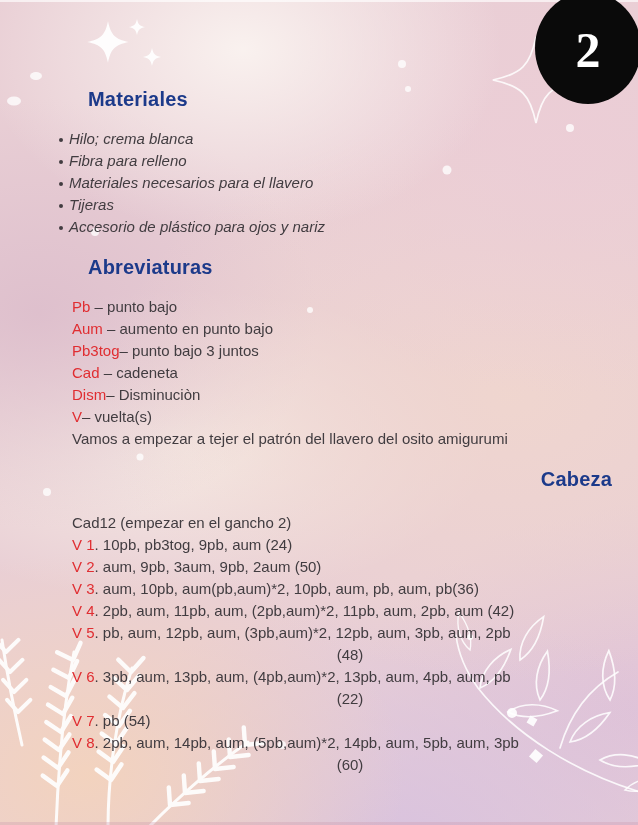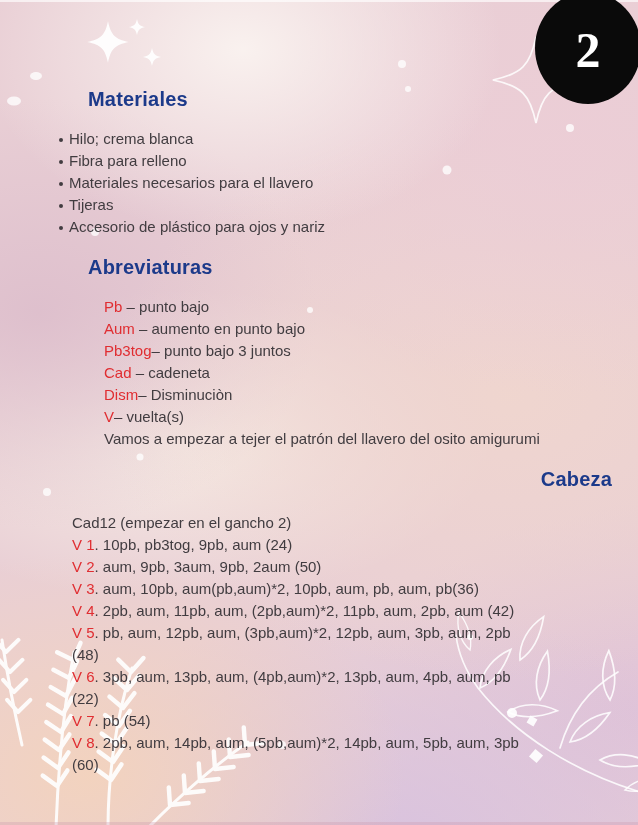--- a/index.html
+++ b/index.html
@@ -34,36 +34,36 @@
   }
 
   .content{position:absolute;left:72px;top:70px;width:556px;color:var(--body-text,#403c40);}
   h2.sec{
     margin:16px;font-size:20px;line-height:26px;font-weight:bold;
     color:var(--heading-blue,#1c3a8a);letter-spacing:.2px;
   }
   .sec-abrev{margin-top:26px;}
   .sec-cabeza{margin-top:24px;text-align:right;}
 
-  ul.materials{list-style:none;margin:6px 0 1px -14px;padding:0;}
+  ul.materials{list-style:none;margin:6px 0 1px -14px;padding:0;font-style:italic;}
   ul.materials li{
     position:relative;padding-left:11px;font-size:15px;line-height:22px;white-space:nowrap;
   }
   ul.materials li::before{
     content:"";position:absolute;left:1px;top:10px;width:4px;height:4px;border-radius:50%;
     background:var(--body-text,#403c40);
   }
 
-  .abbrev-list{margin-top:4px;margin-left:32px;}
+  .abbrev-list{margin-top:4px;}
   .row{font-size:15px;line-height:22px;white-space:nowrap;}
   .red{color:var(--accent-red,#e03032);}
   .note{font-size:15px;line-height:22px;white-space:nowrap;}
 
   .intro{margin-top:20px;font-size:15px;line-height:22px;}
-  .cont{font-size:15px;line-height:22px;}
+  .cont{font-size:15px;line-height:22px;text-align:center;}
 </style>
 </head>
 <body>
 
 <div class="page">
 
   <div class="edge-top"></div>
 
   <svg class="decor" width="638" height="825" viewBox="0 0 638 825">
     <defs>

